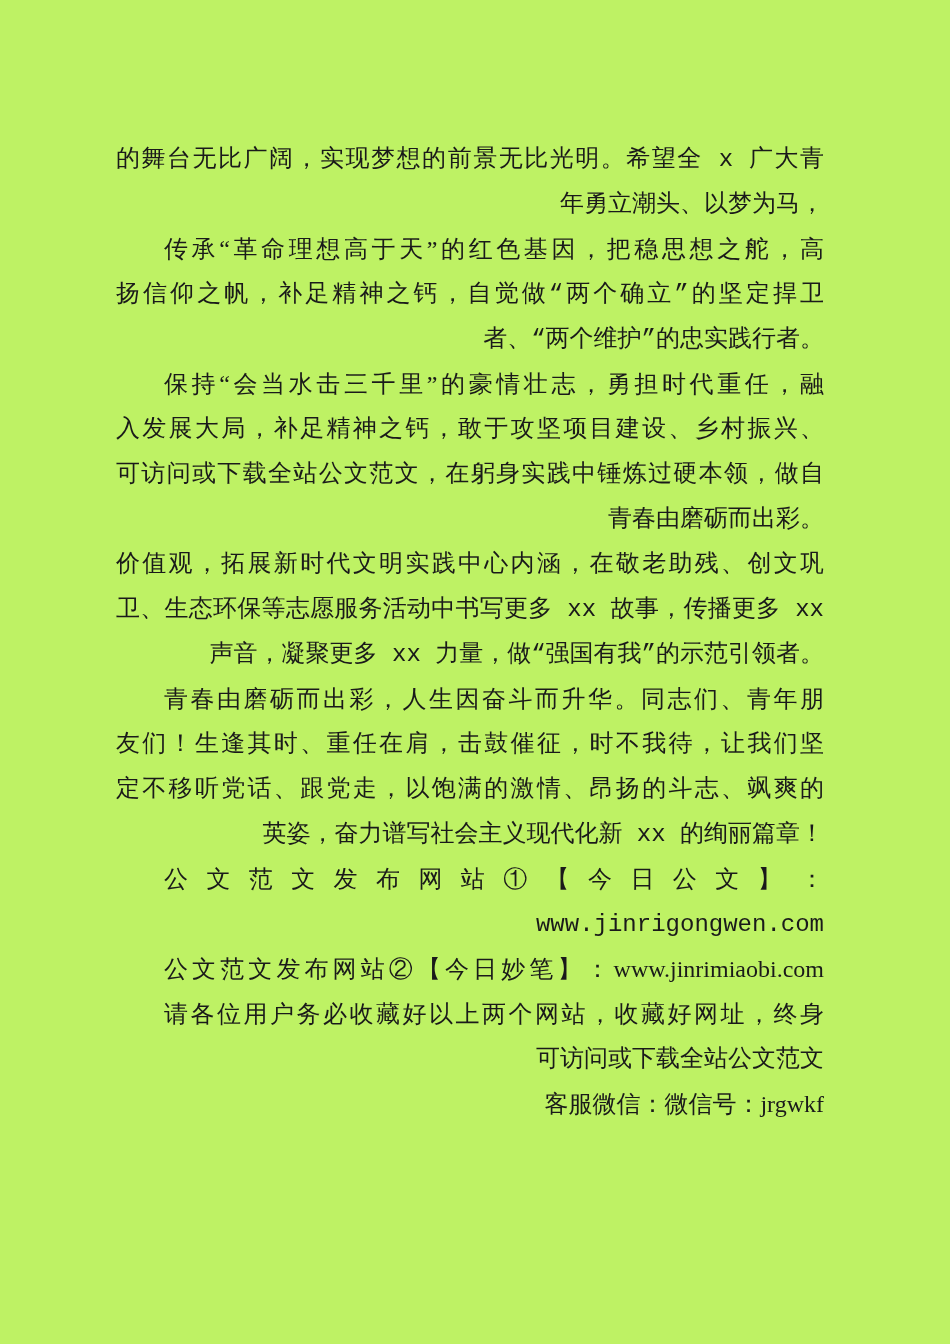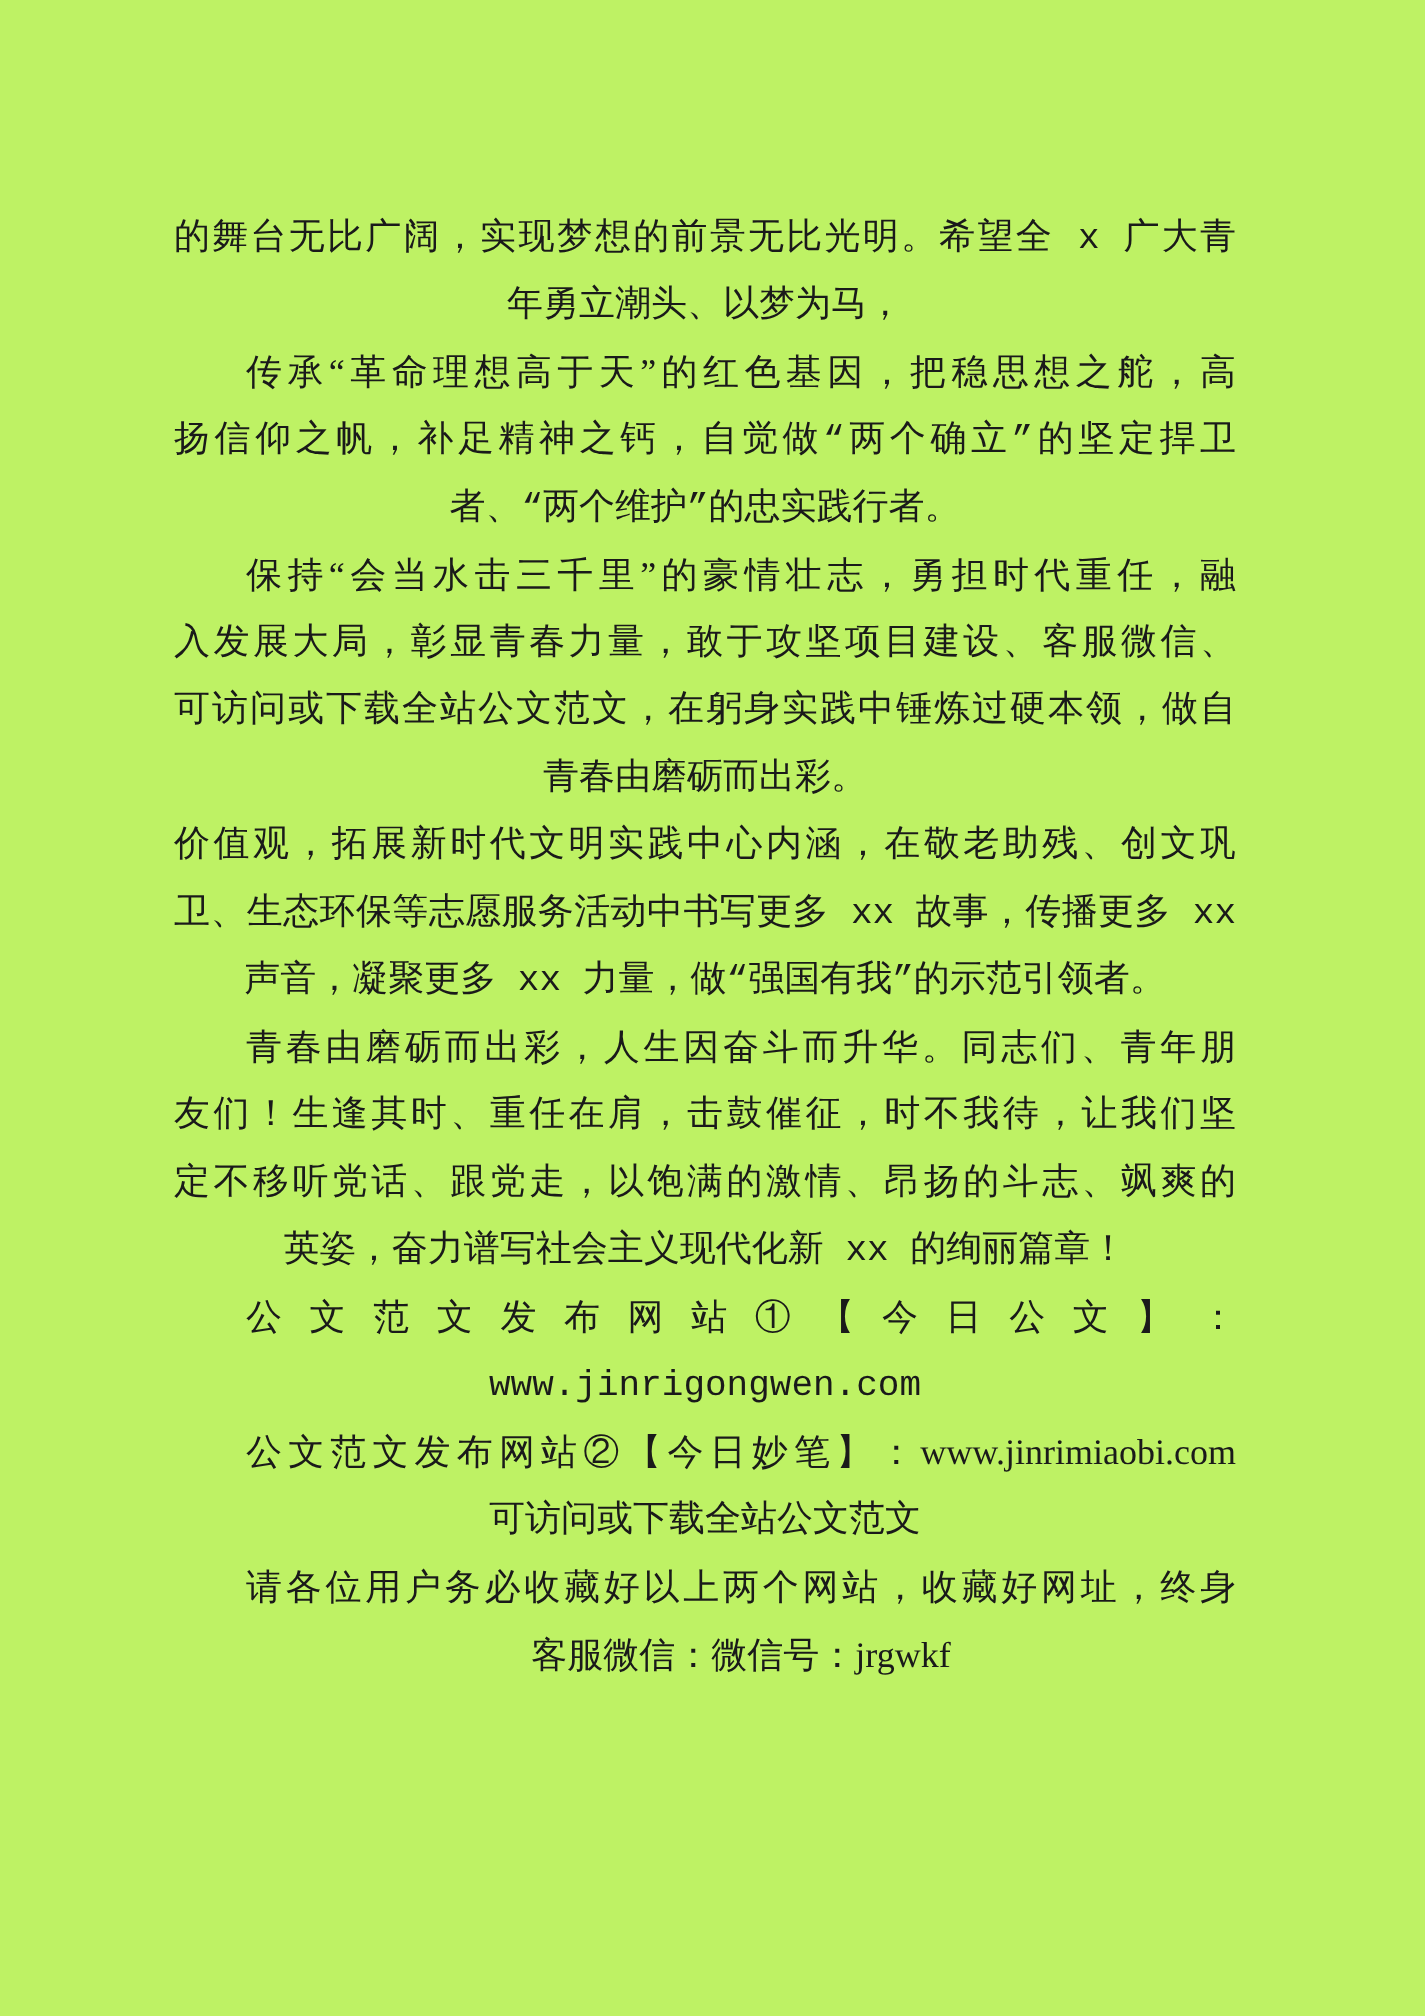--- a/index.html
+++ b/index.html
@@ -24,21 +24,21 @@
   .para {
     margin: 0;
     padding: 0;
   }
   .line {
     height: 45px;
     line-height: 45px;
     font-size: 24px;
     overflow: hidden;
     white-space: normal;
-    text-align: center;
+    text-align: right;
     letter-spacing: 0;
   }
   .line.stretch {
     text-align: justify;
     text-align-last: justify;
   }
   .line.indent {
     text-indent: 48px;
     font-family: Liberation Serif, serif;
   }
@@ -52,21 +52,21 @@
         <div class="line stretch">的舞台无比广阔，实现梦想的前景无比光明。希望全 x 广大青</div>
         <div class="line">年勇立潮头、以梦为马，</div>
       </div>
       <div class="para">
         <div class="line stretch indent">传承“革命理想高于天”的红色基因，把稳思想之舵，高</div>
         <div class="line stretch">扬信仰之帆，补足精神之钙，自觉做“两个确立”的坚定捍卫</div>
         <div class="line">者、“两个维护”的忠实践行者。</div>
       </div>
       <div class="para">
         <div class="line stretch indent">保持“会当水击三千里”的豪情壮志，勇担时代重任，融</div>
-        <div class="line stretch">入发展大局，彰显青春力量，敢于攻坚项目建设、客服微信、</div>
+        <div class="line stretch">入发展大局，补足精神之钙，敢于攻坚项目建设、乡村振兴、</div>
         <div class="line stretch">可访问或下载全站公文范文，在躬身实践中锤炼过硬本领，做自</div>
         <div class="line">青春由磨砺而出彩。</div>
       </div>
       <div class="para">
         <div class="line stretch">价值观，拓展新时代文明实践中心内涵，在敬老助残、创文巩</div>
         <div class="line stretch">卫、生态环保等志愿服务活动中书写更多 xx 故事，传播更多 xx</div>
         <div class="line">声音，凝聚更多 xx 力量，做“强国有我”的示范引领者。</div>
       </div>
       <div class="para">
         <div class="line stretch indent">青春由磨砺而出彩，人生因奋斗而升华。同志们、青年朋</div>
@@ -75,20 +75,20 @@
         <div class="line">英姿，奋力谱写社会主义现代化新 xx 的绚丽篇章！</div>
       </div>
       <div class="para">
         <div class="line stretch indent">公文范文发布网站①【今日公文】：</div>
         <div class="line">www.jinrigongwen.com</div>
       </div>
       <div class="para">
         <div class="line stretch indent">公文范文发布网站②【今日妙笔】：www.jinrimiaobi.com</div>
       </div>
       <div class="para">
+        <div class="line stretch indent">请各位用户务必收藏好以上两个网站，收藏好网址，终身</div>
         <div class="line">可访问或下载全站公文范文</div>
-        <div class="line stretch indent">请各位用户务必收藏好以上两个网站，收藏好网址，终身</div>
       </div>
       <div class="para">
         <div class="line indent">客服微信：微信号：jrgwkf</div>
       </div>
     </div>
 </div>
 
 </body></html>

